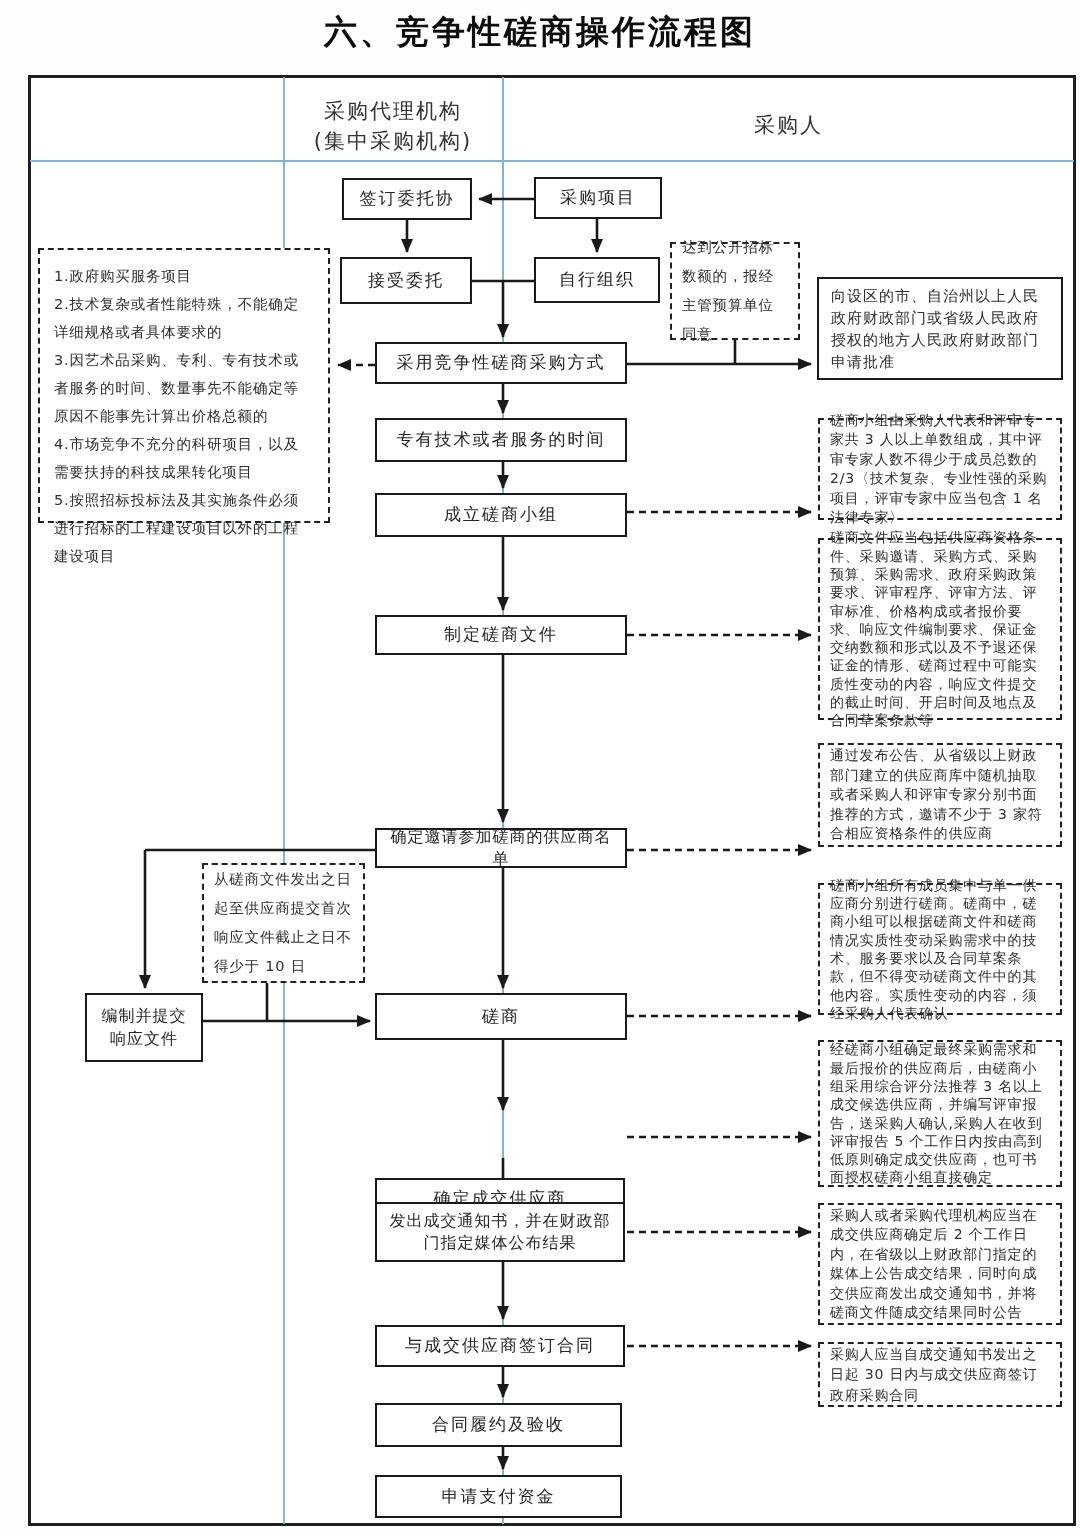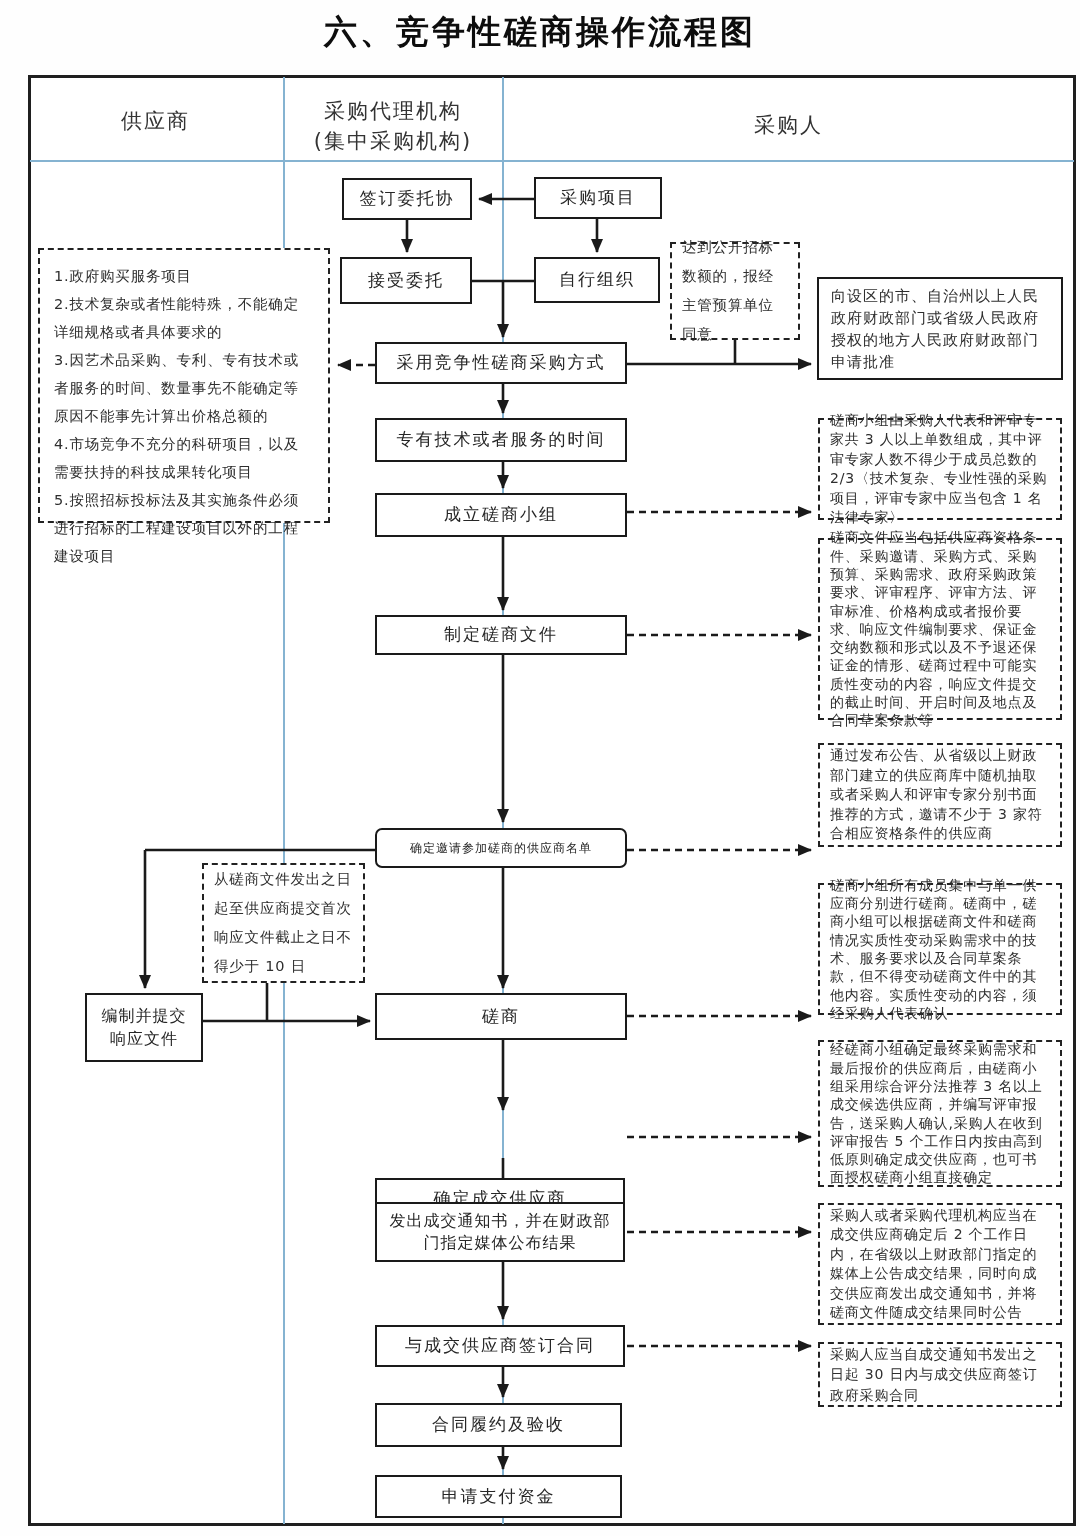--- a/index.html
+++ b/index.html
@@ -51,21 +51,20 @@
 
 <div id="page">
 
   <div class="title">六、竞争性磋商操作流程图</div>
 
   <div class="frame"></div>
   <div class="lane-v" style="left:283px;"></div>
   <div class="lane-v" style="left:502px;"></div>
   <div class="lane-h"></div>
 
-  <div class="lane-label" style="left:28px; top:106px; width:255px;">供应商</div>
   <div class="lane-label" style="left:284px; top:96px; width:218px;">
     <div>采购代理机构</div>
     <div>(集中采购机构)</div>
   </div>
   <div class="lane-label" style="left:503px; top:110px; width:571px;">采购人</div>
 
   <svg class="wires" width="1080" height="1536">
     <defs>
       <marker id="ah" markerWidth="15" markerHeight="13" refX="13" refY="6" orient="auto" markerUnits="userSpaceOnUse">
         <path d="M0,0 L14,6 L0,12 z" fill="#1a1a1a"></path>
@@ -107,21 +106,21 @@
   </svg>
 
   <div class="node" style="left:342px; top:178px; width:130px; height:42px;">签订委托协</div>
   <div class="node" style="left:534px; top:177px; width:128px; height:42px;">采购项目</div>
   <div class="node" style="left:340px; top:257px; width:132px; height:47px;">接受委托</div>
   <div class="node" style="left:534px; top:257px; width:126px; height:46px;">自行组织</div>
   <div class="node" style="left:375px; top:342px; width:252px; height:42px;text-align:right;">采用竞争性磋商采购方式</div>
   <div class="node" style="left:375px; top:418px; width:252px; height:44px;">专有技术或者服务的时间</div>
   <div class="node" style="left:375px; top:493px; width:252px; height:44px;">成立磋商小组</div>
   <div class="node" style="left:375px; top:615px; width:252px; height:40px;">制定磋商文件</div>
-  <div class="node" style="left:375px; top:828px; width:252px; height:40px; font-size:12px; letter-spacing:1px;border-radius:7px;">确定邀请参加磋商的供应商名单</div>
+  <div class="node" style="left:375px; top:828px; width:252px; height:40px; font-size:16px; letter-spacing:1px;">确定邀请参加磋商的供应商名单</div>
   <div class="node" style="left:85px; top:993px; width:118px; height:69px; font-size:16px; letter-spacing:1px;">编制并提交响应文件</div>
   <div class="node" style="left:375px; top:993px; width:252px; height:47px;">磋商</div>
   <div class="node" style="left:375px; top:1178px; width:250px; height:42px;">确定成交供应商</div>
   <div class="node" style="left:375px; top:1202px; width:250px; height:60px; font-size:16px; letter-spacing:1px;">发出成交通知书，并在财政部门指定媒体公布结果</div>
   <div class="node" style="left:375px; top:1325px; width:250px; height:42px;">与成交供应商签订合同</div>
   <div class="node" style="left:375px; top:1403px; width:247px; height:44px;">合同履约及验收</div>
   <div class="node" style="left:375px; top:1475px; width:247px; height:43px;">申请支付资金</div>
 
   <div class="solidnote lh22" style="left:817px; top:277px; width:246px; height:103px;">
     <div>向设区的市、自治州以上人民政府财政部门或省级人民政府授权的地方人民政府财政部门申请批准</div>

